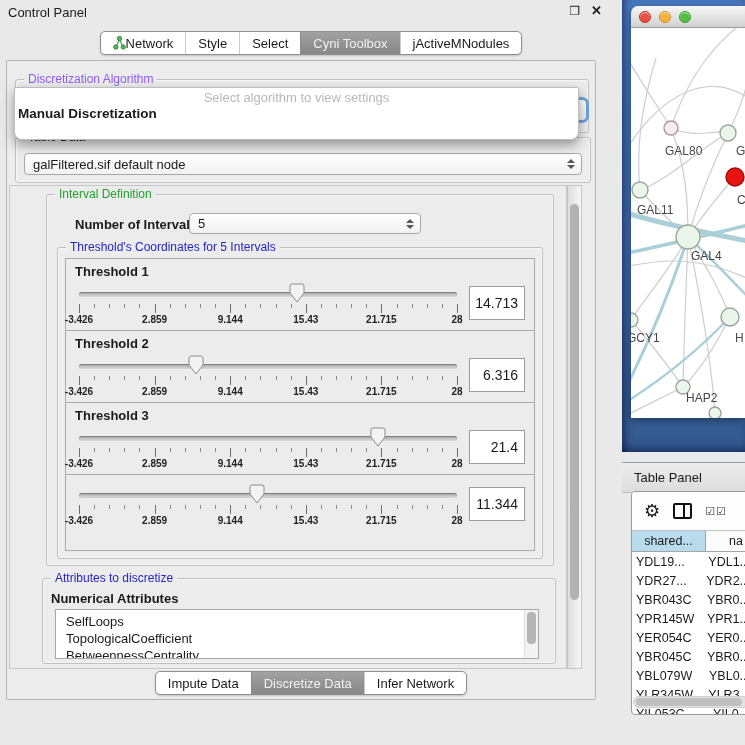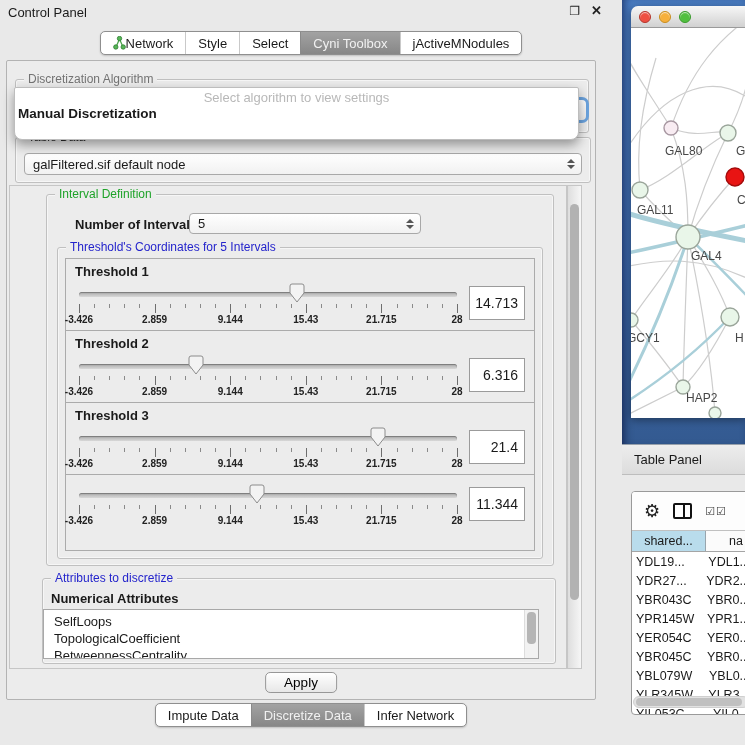--- a/index.html
+++ b/index.html
@@ -18,32 +18,32 @@
   
   .tabbar { position:absolute; left:0; width:622px; display:flex; justify-content:center; }
   .seg { display:flex; background:#fff; border:1px solid #8f8f8f; border-radius:5px;
     overflow:hidden; height:24px; box-shadow:0 1px 2px rgba(0,0,0,.18); }
   .seg-item { display:flex; align-items:center; padding:0 12px; font-size:13px;
     border-left:1px solid #c9c9c9; white-space:nowrap; cursor:default; }
   .seg-item:first-child { border-left:none; }
   .seg-item.sel { background:linear-gradient(#a2a2a2,#878787); color:#f1f1f1;
     border-left-color:#8a8a8a; }
   #top-tabs { top:31px; }
-  #bottom-tabs { top:703px; }
+  #bottom-tabs { top:671px; }
 
   .cp-content { position:absolute; left:6px; top:60px; width:590px; height:640px;
     background:#ececec; border:1px solid #b3b3b3; border-radius:2px; }
 
   .group { position:absolute; border:1px solid #c0c0c0; border-radius:3px;
     box-shadow:inset 0 0 0 1px rgba(255,255,255,.55); }
   .group-title { position:absolute; top:-8px; left:8px; background:#ececec;
     padding:0 4px; font-size:12px; line-height:15px; white-space:nowrap; }
   .gt-green { color:#1fa32a; }
   .gt-blue  { color:#2424cc; }
-  .gt-dim   { color:#737373; }
+  .gt-dim   { color:#8b5cf6; }
   .gt-dark  { color:#2b2b2b; }
 
   #group-algo { left:8px; top:18px; width:574px; height:54px; }
   #focus-sliver { position:absolute; left:552px; top:36px; width:30px; height:26px;
     border:3px solid #6ba3de; border-radius:7px; background:linear-gradient(#fff,#ececec); z-index:1; }
 
   #algo-popup { position:absolute; left:7px; top:26px; width:565px; height:53px;
     background:#fff; border:1px solid #bdbdbd; border-radius:2px 2px 8px 8px;
     box-shadow:0 5px 12px rgba(0,0,0,.38); z-index:5; padding-top:2px; }
   .popup-placeholder { text-align:center; color:#b8b8b8; font-size:13px; height:16px; }
@@ -90,21 +90,21 @@
   .tick.major { height:9px; background:#6e6e6e; }
   .axis-labels { position:absolute; left:0; right:0; top:35px; height:12px; }
   .ax-lab { position:absolute; transform:translateX(-50%); font-size:10px;
     font-weight:bold; color:#222; white-space:nowrap; }
   .val-box { width:56px; height:34px; background:#fff; border:1px solid #9b9b9b;
     font-size:14px; display:flex; align-items:center; justify-content:flex-end;
     padding-right:6px; margin-left:8px; }
 
   #group-attrs { position:absolute; left:32px; top:392px; width:514px; height:86px; }
   .attrs-heading { position:absolute; left:8px; top:12px; font-weight:bold; font-size:13px; }
-  .listbox { position:absolute; left:0; top:30px; right:16px; height:50px;
+  .listbox { position:absolute; left:12px; top:30px; right:16px; height:50px;
     background:#fff; border:1px solid #a8a8a8; overflow:hidden;
     padding:3px 16px 0 10px; font-size:13px; line-height:17px; }
   .list-scroll { position:absolute; right:0; top:0; width:14px; height:100%;
     background:#f2f2f2; border-left:1px solid #ddd; }
   .list-scroll .vthumb { position:absolute; left:2px; top:2px; width:9px; height:32px;
     background:#b5b5b5; border-radius:4px; }
 
   #apply-btn { position:absolute; left:50%; top:611px; transform:translateX(-50%);
     padding:2px 18px; font-size:13.5px; background:linear-gradient(#ffffff,#e7e7e7);
     border:1px solid #979797; border-radius:5px; }
@@ -126,21 +126,21 @@
   .light.yellow { background:#f6b03c; border:1px solid #c78d1f; }
   .light.green  { background:#51bf3f; border:1px solid #3a9a2d; }
   .nw-canvas { height:390px; background:#fff; position:relative; }
   .net-label { font-size:12px; fill:#474747; }
   .edge { fill:none; stroke:#cdcdcd; stroke-width:1.2; }
   .tedge { fill:none; stroke:#a9cfd9; }
   .node { fill:#e9f6e9; stroke:#9aa59a; stroke-width:1.4; }
   .node.pink { fill:#f8ecf2; stroke:#a898a2; }
   .node.red  { fill:#e81413; stroke:#a30b0b; }
 
-  #tp-titlebar { position:absolute; left:0; top:444px; width:123px; height:31px;
+  #tp-titlebar { position:absolute; left:0; top:462px; width:123px; height:31px;
     background:linear-gradient(#ededed,#dcdcdc); border-top:1px solid #97a0ab;
     border-bottom:1px solid #bdbdbd; display:flex; align-items:center;
     padding-left:12px; font-size:13px; }
   #tbl { position:absolute; left:9px; top:491px; width:120px; height:224px;
     background:#fff; border:1px solid #9a9a9a; border-radius:4px 0 0 4px; overflow:hidden; }
   .tbl-toolbar { height:38px; display:flex; align-items:center; gap:13px;
     padding-left:12px; background:#fdfdfd; }
   .gear { font-size:18px; color:#222; line-height:18px; }
   .colicon { width:19px; height:16px; border:2px solid #111; border-radius:2px; position:relative; }
   .colicon::after { content:""; position:absolute; left:50%; top:0; width:2px; height:100%; background:#111; }

